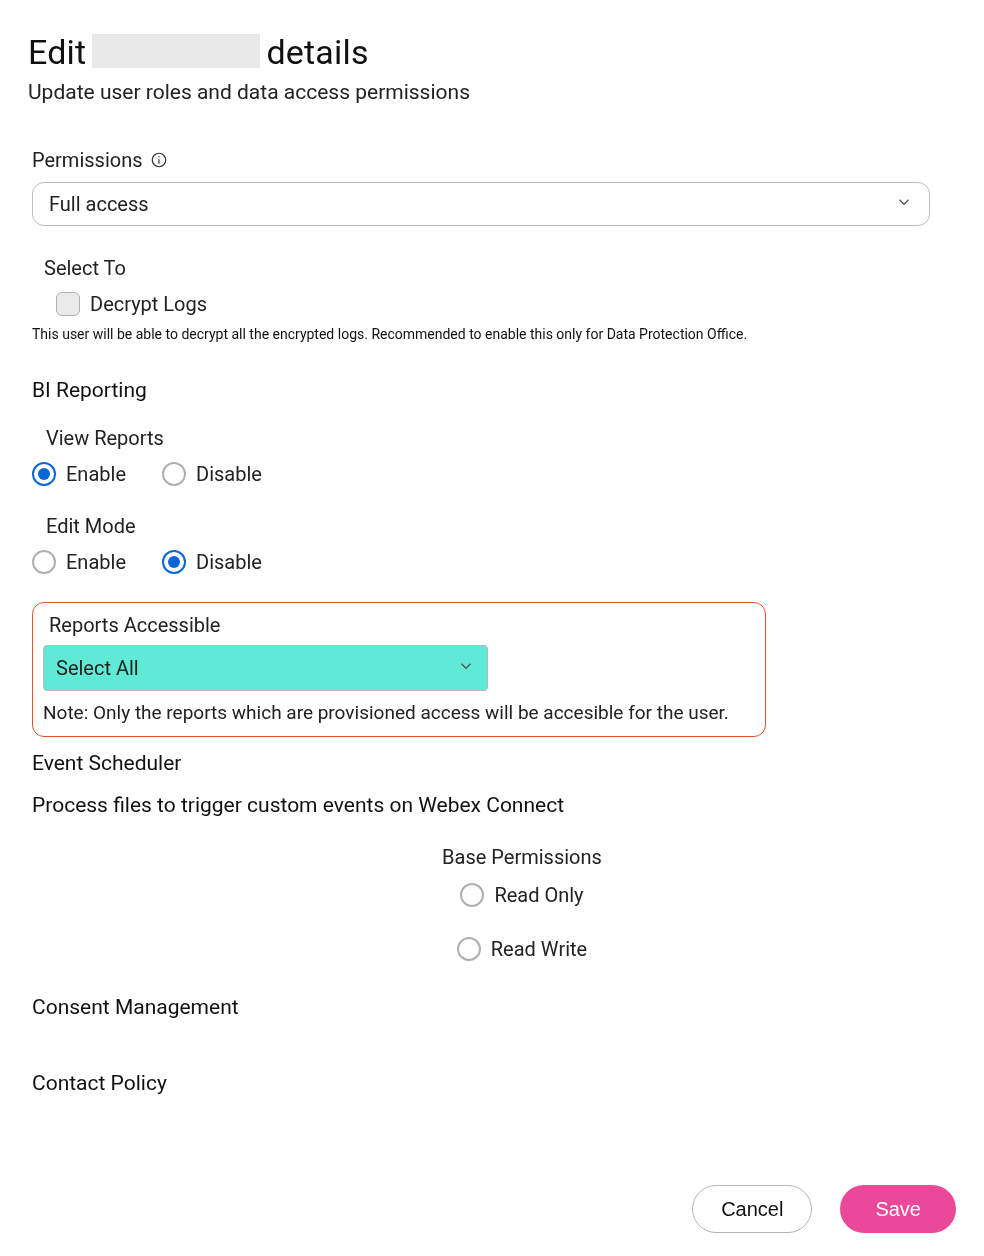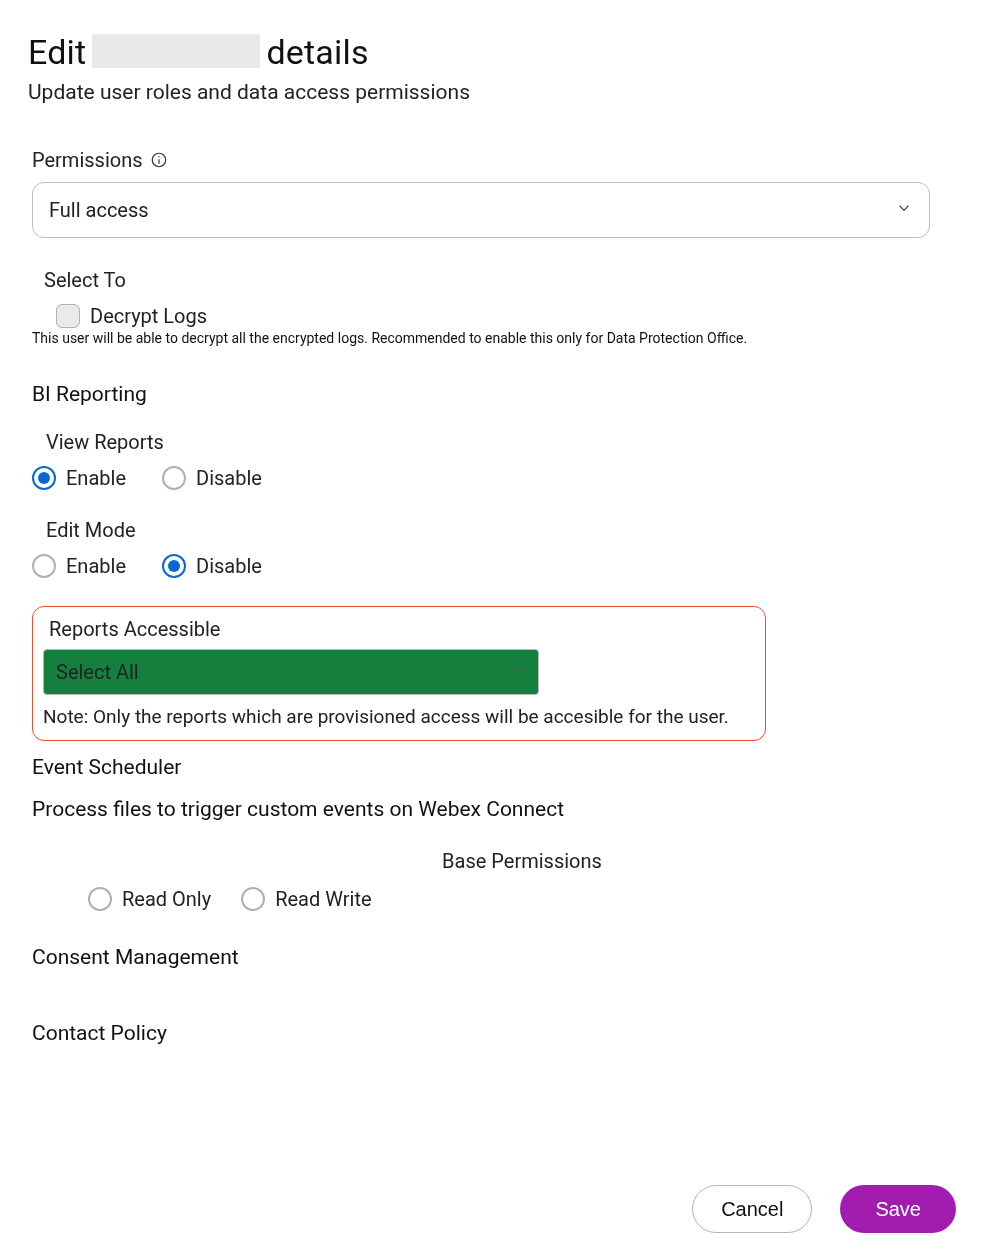--- a/index.html
+++ b/index.html
@@ -53,21 +53,21 @@
       width: 20px;
       height: 20px;
     }
     .info-icon svg { width: 18px; height: 18px; }
     .select-wrap {
       position: relative;
       margin-bottom: 30px;
     }
     .select-box {
       width: 898px;
-      height: 56px;
+      height: 44px;
       border: 1px solid #bdbdbd;
       border-radius: 12px;
       background: #fff;
       padding: 0 16px;
       font-size: 20px;
       color: #222;
       display: flex;
       align-items: center;
       justify-content: space-between;
       cursor: pointer;
@@ -76,21 +76,21 @@
     .section-label {
       font-size: 20px;
       color: #222;
       margin-bottom: 12px;
       padding-left: 12px;
     }
     .checkbox-row {
       display: flex;
       align-items: center;
       gap: 10px;
-      margin-bottom: 0;
+      margin-bottom: 8px;
       padding-left: 24px;
     }
     .checkbox {
       width: 24px;
       height: 24px;
       border: 1px solid #b0b0b0;
       border-radius: 6px;
       background: #eaeaea;
       cursor: pointer;
     }
@@ -161,25 +161,25 @@
       width: 734px;
       margin-bottom: 14px;
     }
     .highlight-box .inner-label {
       font-size: 20px;
       color: #222;
       margin-bottom: 8px;
       padding-left: 6px;
     }
     .small-select {
-      width: 496px;
+      width: 445px;
       height: 46px;
       border: 1px solid #b8b8b8;
       border-radius: 4px;
-      background: #15803d;
+      background: #5eead4;
       padding: 0 12px;
       font-size: 20px;
       color: #222;
       display: flex;
       align-items: center;
       justify-content: space-between;
       cursor: pointer;
       margin-bottom: 10px;
     }
     .note-text {
@@ -196,21 +196,21 @@
       font-size: 21px;
       color: #111;
       margin-bottom: 28px;
     }
     .indent { padding-left: 56px; text-align: center; }
     .base-perm-label {
       font-size: 20px;
       color: #222;
       margin-bottom: 14px;
     }
-    .base-perm-row { display: flex; align-items: center; gap: 30px; }
+    .base-perm-row { display: flex; align-items: center; gap: 30px; flex-direction: column; }
     .spacer { height: 34px; }
     .footer {
       position: absolute;
       bottom: 23px;
       right: 28px;
       display: flex;
       gap: 28px;
       align-items: center;
     }
     .btn {
@@ -223,21 +223,21 @@
       align-items: center;
       justify-content: center;
       border: 1px solid transparent;
     }
     .btn-secondary {
       background: #fff;
       border-color: #b5b5b5;
       color: #111;
     }
     .btn-primary {
-      background: #a21caf;
+      background: #ec4899;
       color: #fff;
       padding: 0 34px;
     }
   </style>
 </head>
 <body>
 
 <div class="page-title">
   <span>Edit</span>
   <span class="redacted"></span>

